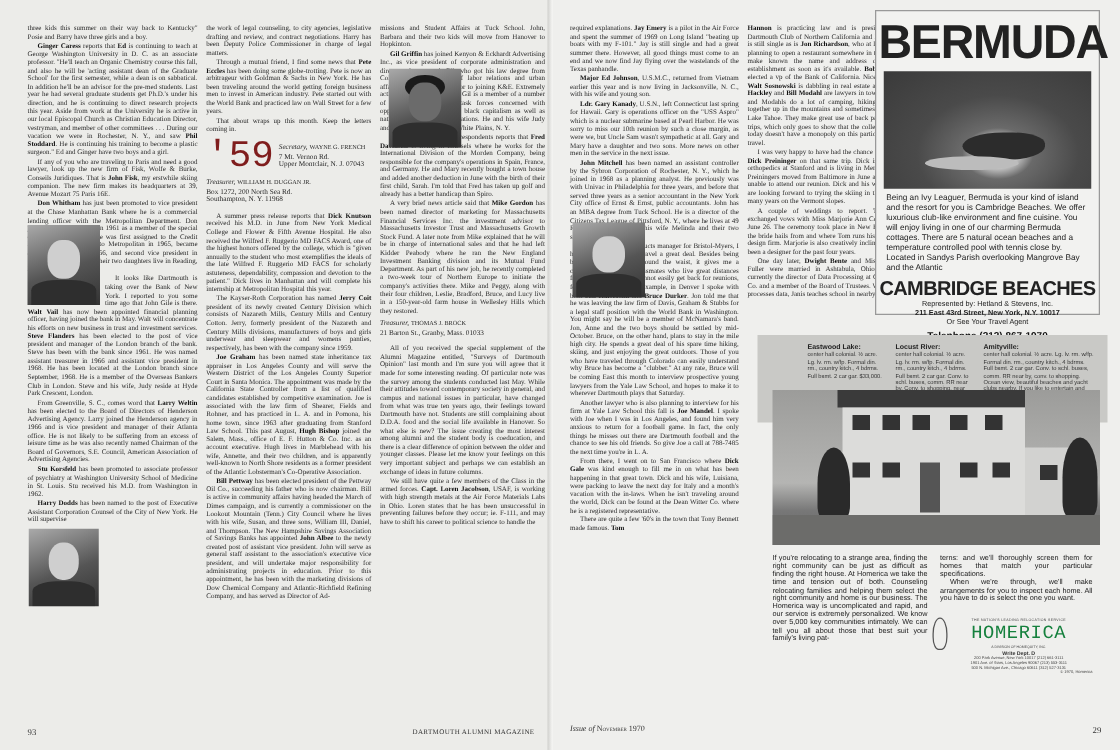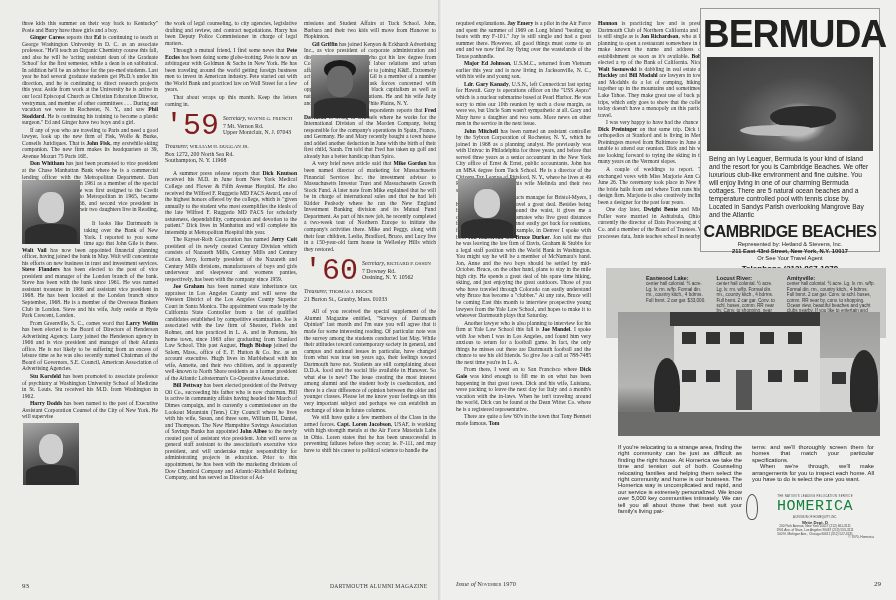--- a/index.html
+++ b/index.html
@@ -99,28 +99,20 @@
     <p><span>The Kayser-Roth Corporation has named </span><b>Jerry Coit</b><span> president of its newly created Century Division which consists of Nazareth Mills, Century Mills and Century Cotton. Jerry, formerly president of the Nazareth and Century Mills divisions, manufacturers of boys and girls underwear and sleepwear and womens panties, respectively, has been with the company since 1959.</span></p>
     <p><b>Joe Graham</b><span> has been named state inheritance tax appraiser in Los Angeles County and will serve the Western District of the Los Angeles County Superior Court in Santa Monica. The appointment was made by the California State Controller from a list of qualified candidates established by competitive examination. Joe is associated with the law firm of Shearer, Fields and Rohner, and has practiced in L. A. and in Pomona, his home town, since 1963 after graduating from Stanford Law School. This past August, </span><b>Hugh Bishop</b><span> joined the Salem, Mass., office of E. F. Hutton &amp; Co. Inc. as an account executive. Hugh lives in Marblehead with his wife, Annette, and their two children, and is apparently well-known to North Shore residents as a former president of the Atlantic Lobsterman's Co-Operative Association.</span></p>
     <p><b>Bill Pettway</b><span> has been elected president of the Pettway Oil Co., succeeding his father who is now chairman. Bill is active in community affairs having headed the March of Dimes campaign, and is currently a commissioner on the Lookout Mountain (Tenn.) City Council where he lives with his wife, Susan, and three sons, William III, Daniel, and Thompson. The New Hampshire Savings Association of Savings Banks has appointed </span><b>John Albee</b><span> to the newly created post of assistant vice president. John will serve as general staff assistant to the association's executive vice president, and will undertake major responsibility for administrating projects in education. Prior to this appointment, he has been with the marketing divisions of Dow Chemical Company and Atlantic-Richfield Refining Company, and has served as Director of Ad-</span></p>
   </div>
 
   <div class="col" style="left:304px;top:20px;width:132px;">
     <p style="text-indent:0"><span>missions and Student Affairs at Tuck School. John, Barbara and their two kids will move from Hanover to Hopkinton.</span></p>
     <p><b>Gil Griffin</b><span> has joined Kenyon &amp; Eckhardt Advertising Inc., as vice president of corporate administration and director of personnel. Gil, who got his law degree from Columbia, was manager of labor relations and urban affairs for Bristol-Myers prior to joining K&amp;E. Extremely active in community affairs, Gil is a member of a number of councils, boards and task forces concerned with opportunities for youth and black capitalism as well as national educational organizations. He and his wife Judy and their young son live in White Plains, N. Y.</span></p>
     <p><span>One of my overseas correspondents reports that </span><b>Fred Davidson</b><span> is living in Brussels where he works for the International Division of the Morden Company, being responsible for the company's operations in Spain, France, and Germany. He and Mary recently bought a town house and added another deduction in June with the birth of their first child, Sarah. I'm told that Fred has taken up golf and already has a better handicap than Spiro.</span></p>
     <p><span>A very brief news article said that </span><b>Mike Gordon</b><span> has been named director of marketing for Massachusetts Financial Services Inc. the investment advisor to Massachusetts Investor Trust and Massachusetts Growth Stock Fund. A later note from Mike explained that he will be in charge of international sales and that he had left Kidder Peabody where he ran the New England Investment Banking division and its Mutual Fund Department. As part of his new job, he recently completed a two-week tour of Northern Europe to initiate the company's activities there. Mike and Peggy, along with their four children, Leslie, Bradford, Bruce, and Lucy live in a 150-year-old farm house in Wellesley Hills which they restored.</span></p>
-    <div class="class-head">
-      <span class="class-num">'60</span>
-      <div class="class-info">
-        <div><i>Secretary,</i> <span class="small-caps">RICHARD P. OSSEN</span></div>
-        <div>7 Downey Rd.</div>
-        <div>Ossining, N. Y. 10562</div>
-      </div>
-    </div>
     <div class="officer">
       <div><i>Treasurer,</i> <span class="small-caps">THOMAS J. BROCK</span></div>
       <div>21 Barton St., Granby, Mass. 01033</div>
     </div>
     <p><span>All of you received the special supplement of the Alumni Magazine entitled, "Surveys of Dartmouth Opinion" last month and I'm sure you will agree that it made for some interesting reading. Of particular note was the survey among the students conducted last May. While their attitudes toward contemporary society in general, and campus and national issues in particular, have changed from what was true ten years ago, their feelings toward Dartmouth have not. Students are still complaining about D.D.A. food and the social life available in Hanover. So what else is new? The issue creating the most interest among alumni and the student body is coeducation, and there is a clear difference of opinion between the older and younger classes. Please let me know your feelings on this very important subject and perhaps we can establish an exchange of ideas in future columns.</span></p>
     <p><span>We still have quite a few members of the Class in the armed forces. </span><b>Capt. Loren Jacobson</b><span>, USAF, is working with high strength metals at the Air Force Materials Labs in Ohio. Loren states that he has been unsuccessful in preventing failures before they occur; ie. F-111, and may have to shift his career to political science to handle the</span></p>
   </div>
 
   <div class="photo dark" style="position:absolute;left:311px;top:55px;width:58px;height:63px;margin:0">
       <div class="hair"></div>

